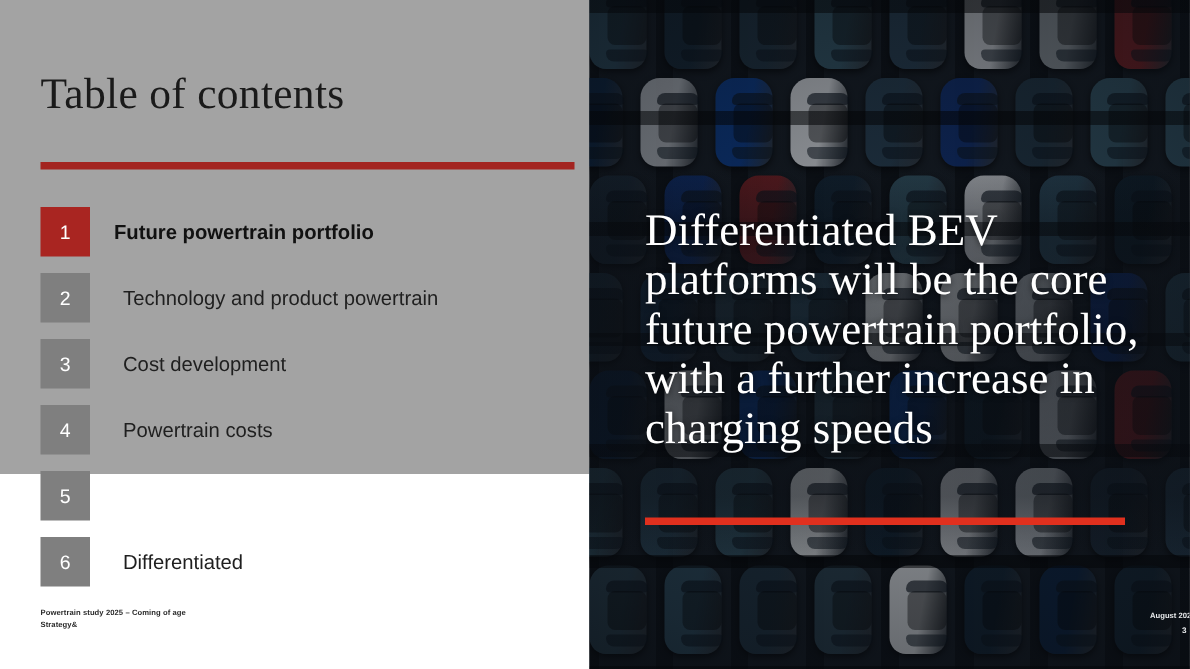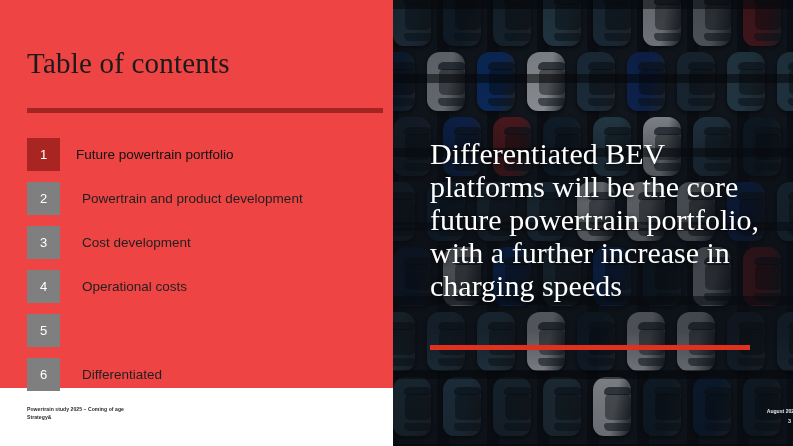--- a/index.html
+++ b/index.html
@@ -20,22 +20,22 @@
     height: 446px;
     background: #ffffff;
     overflow: hidden;
   }
 
   
   .left-panel {
     position: absolute;
     left: 0; top: 0;
     width: 393px;
-    height: 388px;
-    background: #ef4444;
+    height: 316px;
+    background: #a3a3a3;
   }
   .page-title {
     position: absolute;
     left: 27px;
     top: 46px;
     font-family: "Liberation Serif", serif;
     font-size: 29px;
     line-height: 34px;
     color: #1a1a1a;
     letter-spacing: 0.2px;
@@ -77,21 +77,21 @@
     background: #a92521;
   }
   .toc-label {
     margin-left: 22px;
     font-size: 13.5px;
     line-height: 33px;
     color: #1f1f1f;
     white-space: nowrap;
   }
   .toc-item.active .toc-label {
-    font-weight: normal;
+    font-weight: bold;
     color: #111111;
     margin-left: 16px;
   }
 
   .left-footer {
     position: absolute;
     left: 27px;
     top: 406px;
     font-size: 5.1px;
     line-height: 7.6px;
@@ -259,31 +259,31 @@
 
     <div class="toc-list">
 
       <div class="toc-item active">
         <div class="toc-num">1</div>
         <div class="toc-label">Future powertrain portfolio</div>
       </div>
 
       <div class="toc-item">
         <div class="toc-num">2</div>
-        <div class="toc-label">Powertrain and product development</div>
+        <div class="toc-label">Technology and product powertrain</div>
       </div>
 
       <div class="toc-item">
         <div class="toc-num">3</div>
         <div class="toc-label">Cost development</div>
       </div>
 
       <div class="toc-item">
         <div class="toc-num">4</div>
-        <div class="toc-label">Operational costs</div>
+        <div class="toc-label">Powertrain costs</div>
       </div>
 
       <div class="toc-item">
         <div class="toc-num">5</div>
       </div>
 
       <div class="toc-item">
         <div class="toc-num">6</div>
         <div class="toc-label">Differentiated</div>
       </div>

